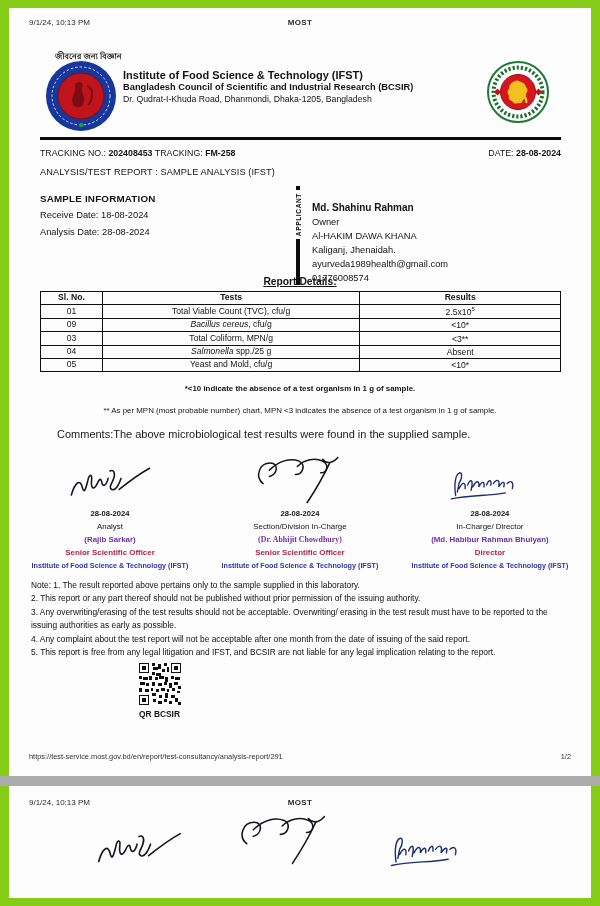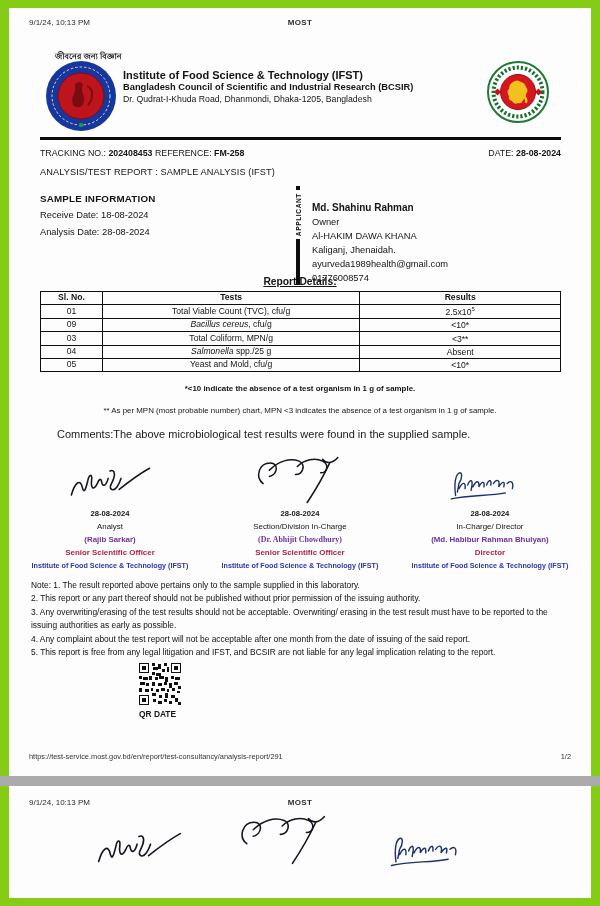--- a/index.html
+++ b/index.html
@@ -111,21 +111,21 @@
       <circle cx="32" cy="32" r="17.5" fill="#d6161e" stroke="#9c0d13" stroke-width="1"></circle>
       <path d="M27,22 q4,-3 8,0 q4,1 5,5 q3,3 0,7 q1,4 -3,6 q-1,4 -5,3 q-4,2 -6,-2 q-4,-1 -3,-5 q-3,-4 0,-7 q0,-5 4,-7z" fill="#f2c11d"></path>
       <path d="M38,36 q3,3 2,7" fill="none" stroke="#f2c11d" stroke-width="2.4"></path>
     </svg>
 
     <div class="rule"></div>
 
     <div class="meta">
       <span>TRACKING NO.:</span>
       <b>202408453</b>
-      <span>REFERENCE:</span>
+      <span>TRACKING:</span>
       <b>FM-258</b>
       <span class="date">
         <span>DATE:</span>
         <b>28-08-2024</b>
       </span>
     </div>
     <div class="report-line">ANALYSIS/TEST REPORT : SAMPLE ANALYSIS (IFST)</div>
 
     <div class="sample">
       <div class="tt">SAMPLE INFORMATION</div>
@@ -290,21 +290,21 @@
             <rect x="18" y="21" width="2" height="3"></rect>
             <rect x="22" y="22" width="3" height="2"></rect>
           <rect x="10" y="25" width="2" height="2"></rect>
             <rect x="13" y="26" width="3" height="2"></rect>
             <rect x="17" y="25" width="2" height="2"></rect>
             <rect x="21" y="26" width="2" height="2"></rect>
           <rect x="25" y="24" width="2" height="3"></rect>
             <rect x="27" y="27" width="2" height="2"></rect>
         </g>
       </svg>
-      <div class="qr-label">QR DATE</div>
+      <div class="qr-label">QR BCSIR</div>
     </div>
 
     <div class="foot">
       <span>https://test-service.most.gov.bd/en/report/test-consultancy/analysis-report/291</span>
       <span class="pg">1/2</span>
     </div>
   </div>
 
   <div class="page-gap"></div>
 

